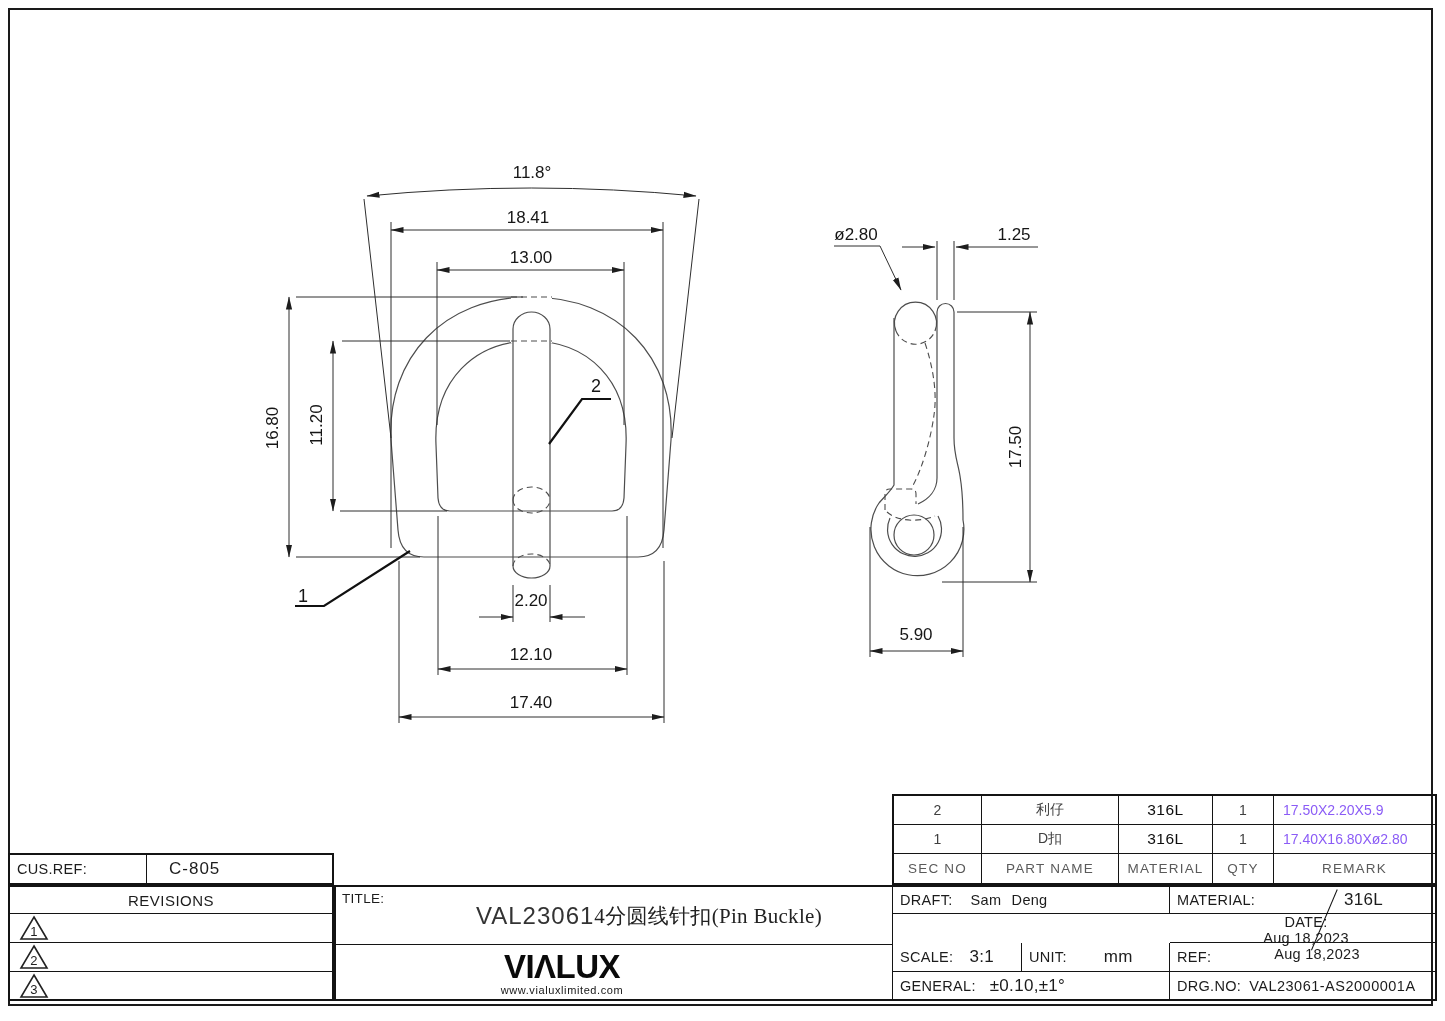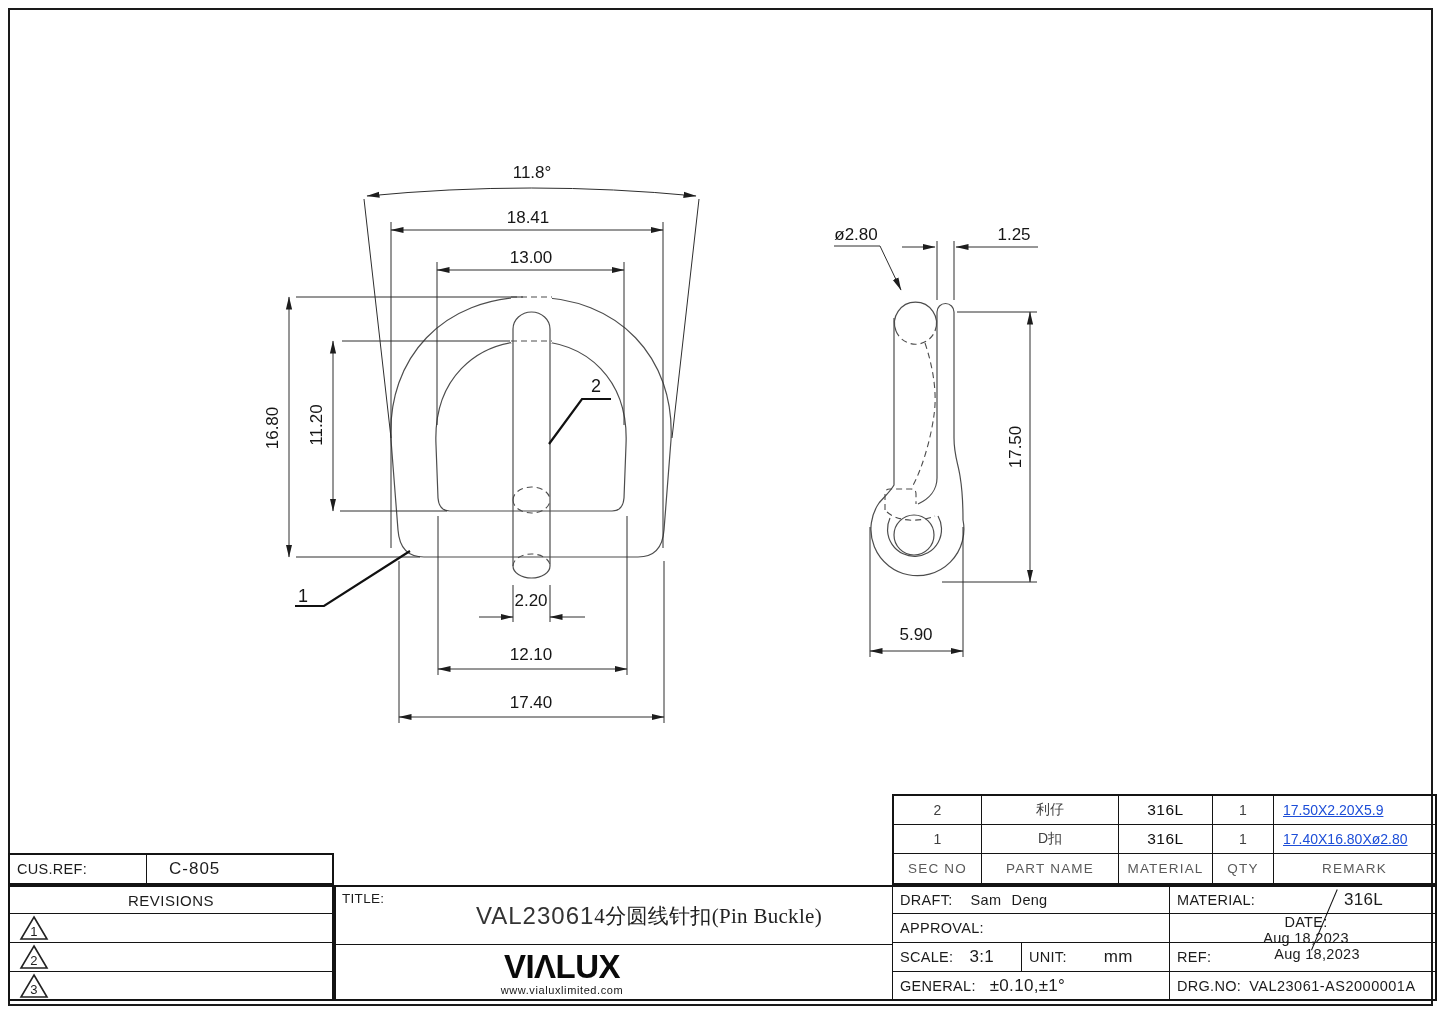--- a/index.html
+++ b/index.html
@@ -23,21 +23,21 @@
   .lbl{padding-left:7px;white-space:nowrap;}
   .val{white-space:nowrap;}
   .big{font-size:17px;}
 
   
   .parts{position:absolute;left:892px;top:794px;width:545px;height:91px;border:2px solid #141414;box-sizing:border-box;
          display:grid;grid-template-columns:88px 137px 94px 61px auto;grid-template-rows:1fr 1fr 1fr;}
   .pc{box-sizing:border-box;display:flex;align-items:center;justify-content:center;font-size:14px;color:#3f3f3f;}
   .pc.head{color:#5a5a5a;font-size:13.5px;letter-spacing:1.2px;}
   .pc.mat{color:#0d0d0d;font-size:15.5px;letter-spacing:.5px;}
-  .pc.rem{justify-content:flex-start;padding-left:9px;color:#1d4ed8;text-decoration:underline;}
+  .pc.rem{justify-content:flex-start;padding-left:9px;color:#8b5cf6;}
   .pc.cbr{border-right:1.2px solid #141414;}
   .pc.cbb{border-bottom:1.2px solid #141414;}
 
   
   .rev-head{justify-content:center;font-size:15px;letter-spacing:.5px;}
   .tri{margin-left:9px;}
   .tri polygon{fill:none;stroke:#222;stroke-width:1.6;}
   .tri text{font-size:13px;fill:#222;text-anchor:middle;font-family:"Liberation Sans",sans-serif;}
 
   
@@ -231,24 +231,20 @@
     <div class="logoin">
       <span class="logo-text">VIΛLUX</span>
       <span class="logo-url">www.vialuxlimited.com</span>
     </div>
   </div>
   <div class="cell bb" style="left:1170px;top:887px;width:265px;height:27px;">
     <span class="lbl">MATERIAL:</span>
     <span class="val big" style="margin-left:auto;margin-right:52px;">316L</span>
   </div>
 
-  <div class="cell br bb" style="left:893px;top:914px;width:277px;height:29px;">
-    <span class="lbl">APPROVAL:</span>
-    <span class="val"></span>
-  </div>
   <div class="cell bb" style="left:1170px;top:914px;width:265px;height:29px;flex-direction:column;">
     <span class="lbl">DATE:</span>
     <span class="val" style="margin-left:7px;">Aug 18,2023</span>
     <span class="val" style="margin-left:29px;">Aug 18,2023</span>
   </div>
 
   <div class="cell br bb" style="left:893px;top:943px;width:129px;height:29px;">
     <span class="lbl">SCALE:</span>
     <span class="val big" style="margin-left:16px;">3:1</span>
   </div>

